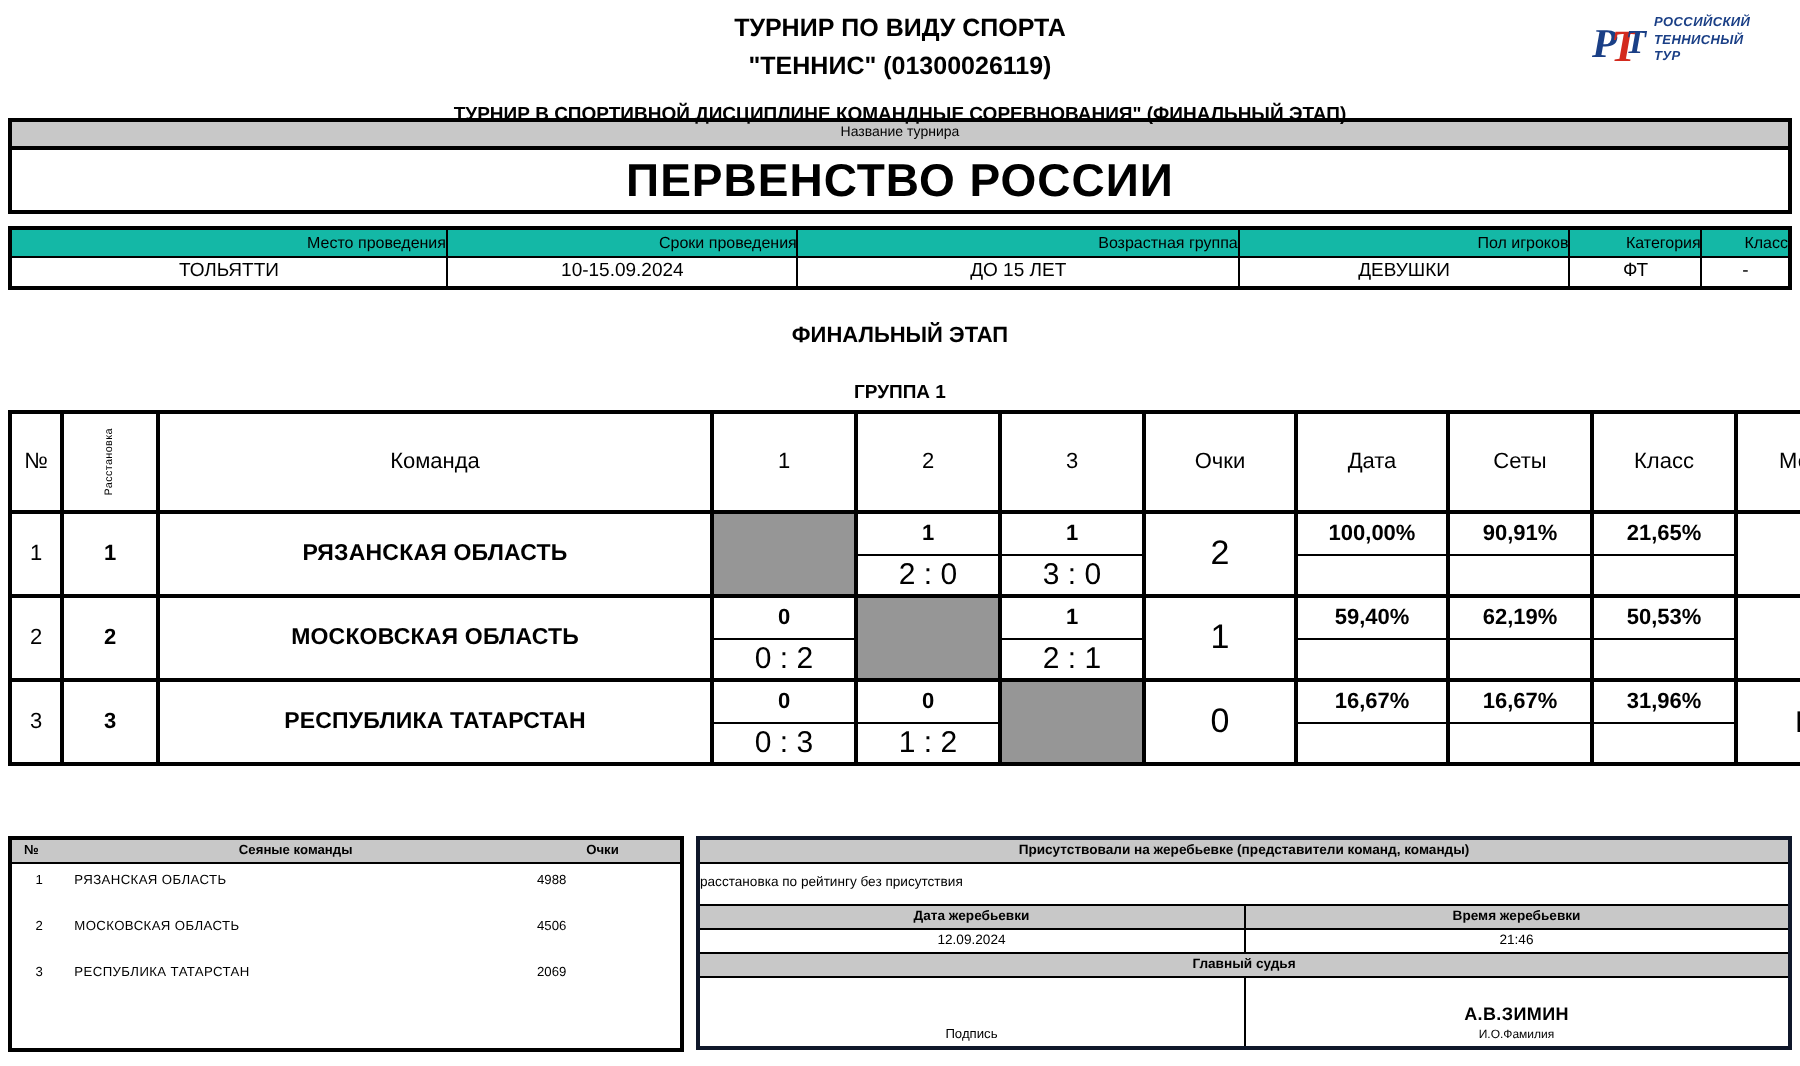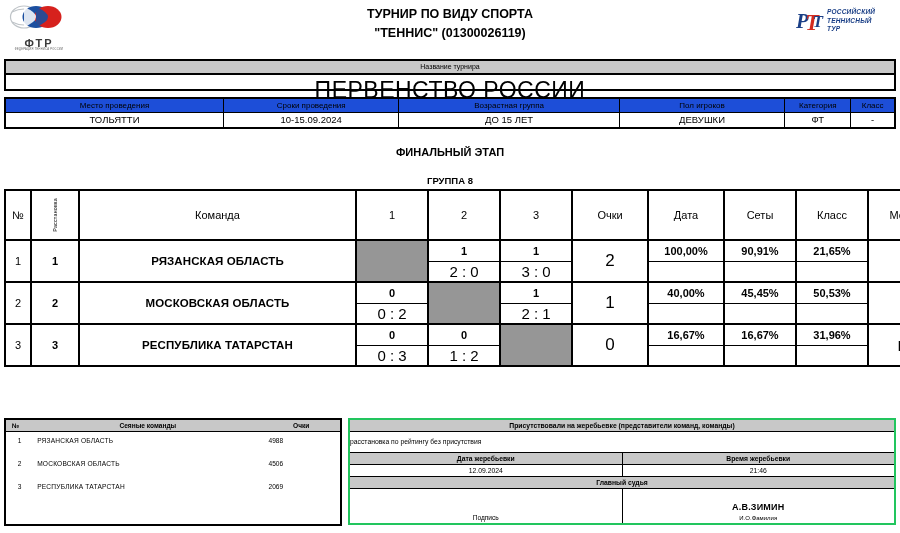--- a/index.html
+++ b/index.html
@@ -96,42 +96,43 @@
     background: #c8c8c8;
     text-align: center;
     font-size: 7px;
     height: 12px;
     line-height: 12px;
     border-bottom: 2px solid #000;
   }
   .name-value {
     text-align: center;
     font-size: 23px;
-    font-weight: normal;
-    height: 14px;
+    font-weight: bold;
+    height: 30px;
     line-height: 30px;
     letter-spacing: .5px;
   }
 
   
   .info-table {
     margin: 6px 4px 0 4px;
     width: 892px;
     border: 2px solid #000;
     box-sizing: border-box;
   }
   .info-table td {
     border: 1px solid #000;
     text-align: center;
     height: 13px;
     line-height: 13px;
   }
   .info-head td {
-    background: #1d4ed8;
+    background: #14b8a6;
     font-size: 8px;
+    text-align: right;
   }
   .info-body td {
     font-size: 9.5px;
     font-weight: bold;
     height: 14px;
     line-height: 14px;
   }
 
   
   .stage-title {
@@ -258,21 +259,21 @@
   }
   .seed-row .c-no { text-align: center; }
   .seed-row .c-team { text-align: left; padding-left: 4px; letter-spacing: .2px; }
   .seed-row .c-pts { text-align: left; padding-left: 6px; }
 
   .draw-table {
     position: absolute;
     left: 348px;
     top: 3px;
     width: 548px;
-    border: 2px solid #22c55e;
+    border: 2px solid #0f172a;
     box-sizing: border-box;
     border-collapse: collapse;
     table-layout: fixed;
   }
   .draw-table td {
     border: 1px solid #000;
     padding: 0;
     font-size: 6.8px;
   }
   .draw-table td.bar {
@@ -323,51 +324,39 @@
     width: 100%;
     text-align: center;
     font-size: 6px;
   }
 </style>
 </head>
 <body>
 
 <div class="header">
 
-  <div class="logo-ftr">
-    <svg viewBox="0 0 62 30" width="62" height="30">
-      <ellipse cx="16" cy="13" rx="13.5" ry="11" fill="#ffffff" stroke="#bfc4c8" stroke-width="1.2"></ellipse>
-      <path d="M4 8 Q16 2 28 8" fill="none" stroke="#bfc4c8" stroke-width="1.1"></path>
-      <path d="M4 18 Q16 24 28 18" fill="none" stroke="#bfc4c8" stroke-width="1.1"></path>
-      <ellipse cx="28" cy="13" rx="13.5" ry="11" fill="#1b4fa0"></ellipse>
-      <ellipse cx="40" cy="13" rx="13.5" ry="11" fill="#d6211d"></ellipse>
-      <path d="M16 3 Q28 8 28 13 Q28 18 16 23" fill="#ffffff" opacity=".85"></path>
-      <path d="M28 3 Q40 8 40 13 Q40 18 28 23" fill="#1b4fa0" opacity=".9"></path>
-    </svg>
-    <div style="font-size:11px;font-weight:bold;letter-spacing:2px;color:#3b3b3b;text-align:center;line-height:11px;">ФТР</div>
-    <div class="ftr-caption">ФЕДЕРАЦИЯ ТЕННИСА РОССИИ</div>
-  </div>
 
   <div class="logo-rtt">
     <svg class="rtt-mark" viewBox="0 0 30 30">
       <text x="0" y="23" font-family="'Liberation Serif', serif" font-size="22" font-weight="bold" font-style="italic" fill="#1a3f86">Р</text>
       <text x="10" y="25" font-family="'Liberation Serif', serif" font-size="24" font-weight="bold" font-style="italic" fill="#d32a1e">Т</text>
       <text x="18" y="21" font-family="'Liberation Serif', serif" font-size="18" font-weight="bold" font-style="italic" fill="#1a3f86">Т</text>
     </svg>
     <div class="rtt-text">
       <div>РОССИЙСКИЙ</div>
       <div>ТЕННИСНЫЙ</div>
       <div>ТУР</div>
     </div>
   </div>
 
   <div class="title-main">
     <div>ТУРНИР ПО ВИДУ СПОРТА</div>
     <div>"ТЕННИС" (01300026119)</div>
   </div>
+  <div class="title-sub">ТУРНИР В СПОРТИВНОЙ ДИСЦИПЛИНЕ КОМАНДНЫЕ СОРЕВНОВАНИЯ" (ФИНАЛЬНЫЙ ЭТАП)</div>
 </div>
 
 <div class="name-wrap">
   <div class="name-label">Название турнира</div>
   <div class="name-value">ПЕРВЕНСТВО РОССИИ</div>
 </div>
 
 <table class="grid info-table">
   <colgroup>
     <col style="width:218px">
@@ -391,21 +380,21 @@
       <td>10-15.09.2024</td>
       <td>ДО 15 ЛЕТ</td>
       <td>ДЕВУШКИ</td>
       <td>ФТ</td>
       <td>-</td>
     </tr>
   </tbody>
 </table>
 
 <div class="stage-title">ФИНАЛЬНЫЙ ЭТАП</div>
-<div class="group-title">ГРУППА 8</div>
+<div class="group-title">ГРУППА 1</div>
 
 <table class="group-table">
   <colgroup>
     <col style="width:26px">
       <col style="width:48px">
       <col style="width:277px">
     <col style="width:72px">
       <col style="width:72px">
       <col style="width:72px">
     <col style="width:76px">
@@ -472,25 +461,25 @@
       </td>
       <td class="mcell empty diag">
         <div class="top"></div>
       </td>
       <td class="mcell">
         <div class="top">1</div>
         <div class="bot">2 : 1</div>
       </td>
       <td class="cell-pts">1</td>
       <td class="scell">
-        <div class="top">40,00%</div>
-        <div class="bot"></div>
-      </td>
-      <td class="scell">
-        <div class="top">45,45%</div>
+        <div class="top">59,40%</div>
+        <div class="bot"></div>
+      </td>
+      <td class="scell">
+        <div class="top">62,19%</div>
         <div class="bot"></div>
       </td>
       <td class="scell">
         <div class="top">50,53%</div>
         <div class="bot"></div>
       </td>
       <td class="cell-place">II</td>
     </tr>
 
     <tr class="gt-row">

